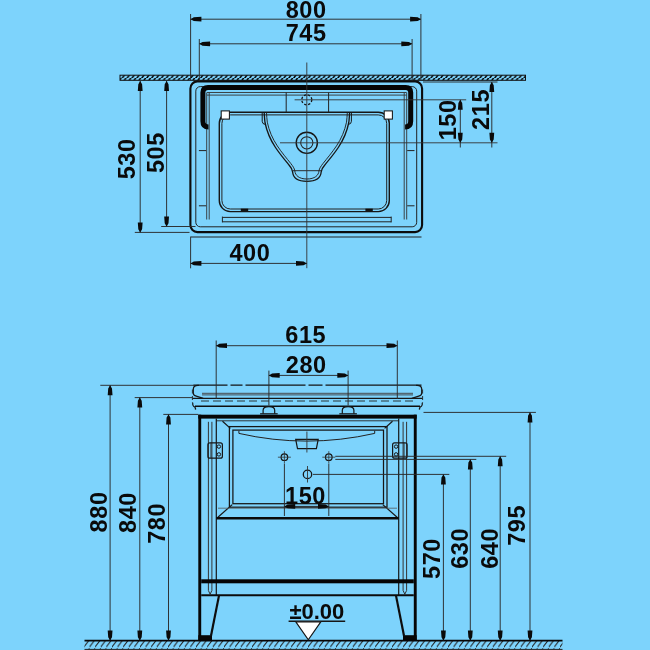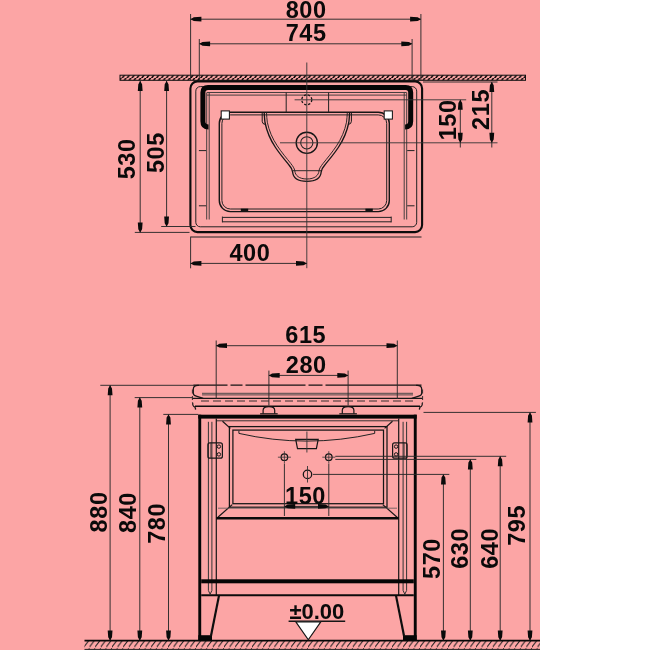--- a/index.html
+++ b/index.html
@@ -1,16 +1,16 @@
 <!DOCTYPE html>
 <html><head>
 <meta charset="utf-8">
 <style>
 html,body{margin:0;padding:0;background:#fff;}
-#page{width:540px;height:650px;position:relative;background:#fca5a5;overflow:hidden;}
+#page{width:650px;height:650px;position:relative;background:#7dd3fc;overflow:hidden;}
 svg{position:absolute;top:0;left:0;}
 text{font-family:"Liberation Sans",sans-serif;font-weight:bold;fill:#0a0a0a;}
 .d{font-size:23.5px;letter-spacing:0.6px;}
 .s{font-size:22px;}
 </style>
 </head>
 <body>
 <div id="page">
 <svg width="650" height="650" viewBox="0 0 650 650">
 <defs>

